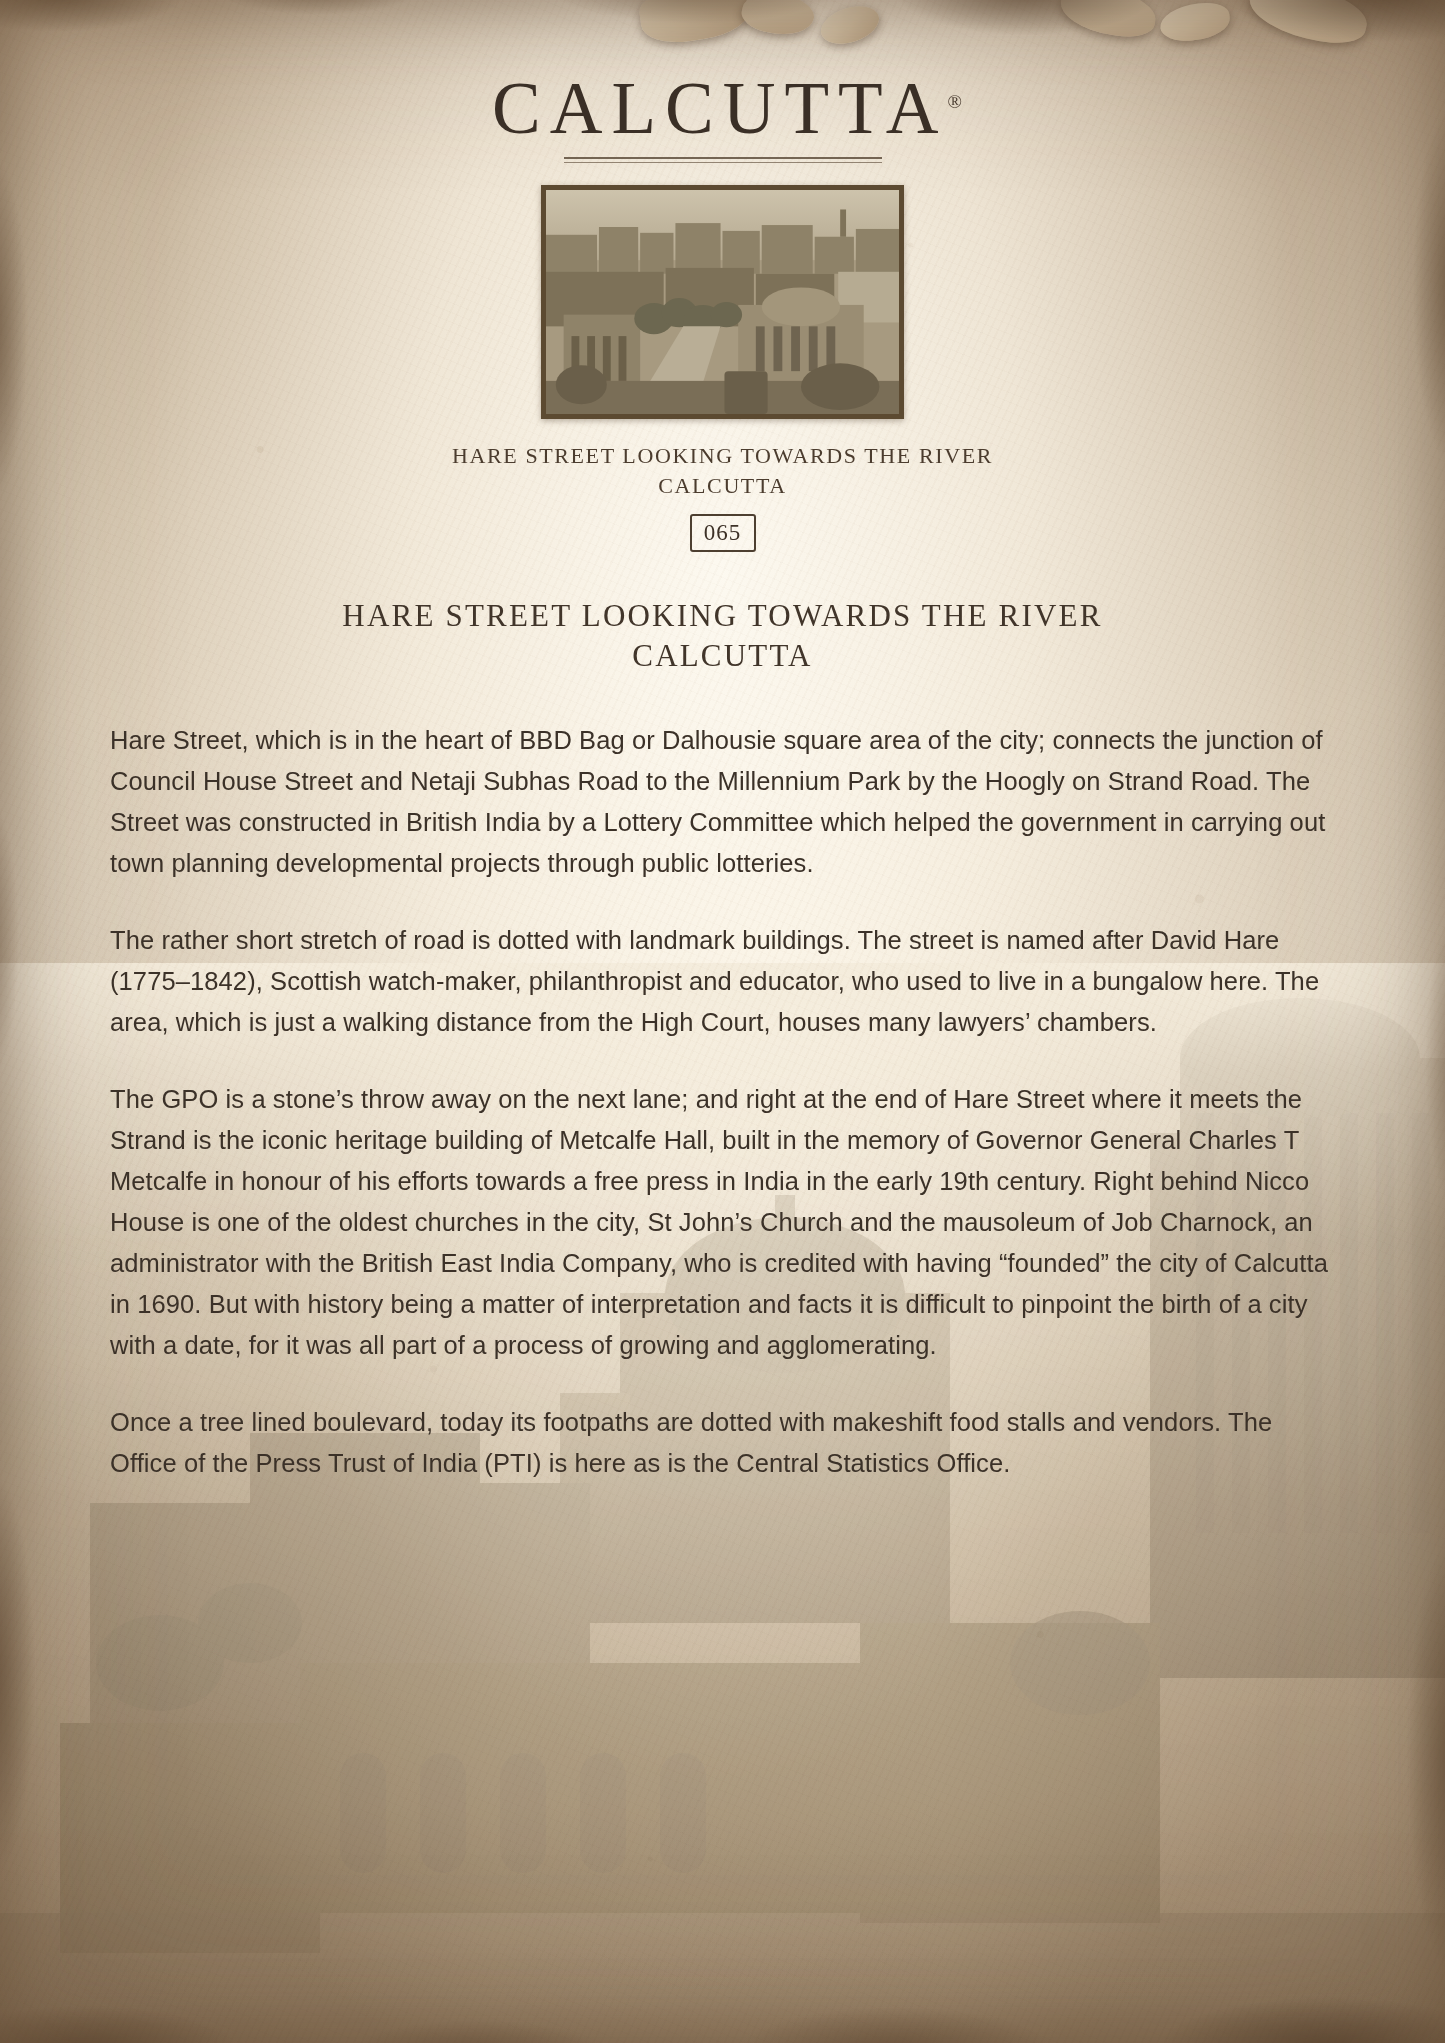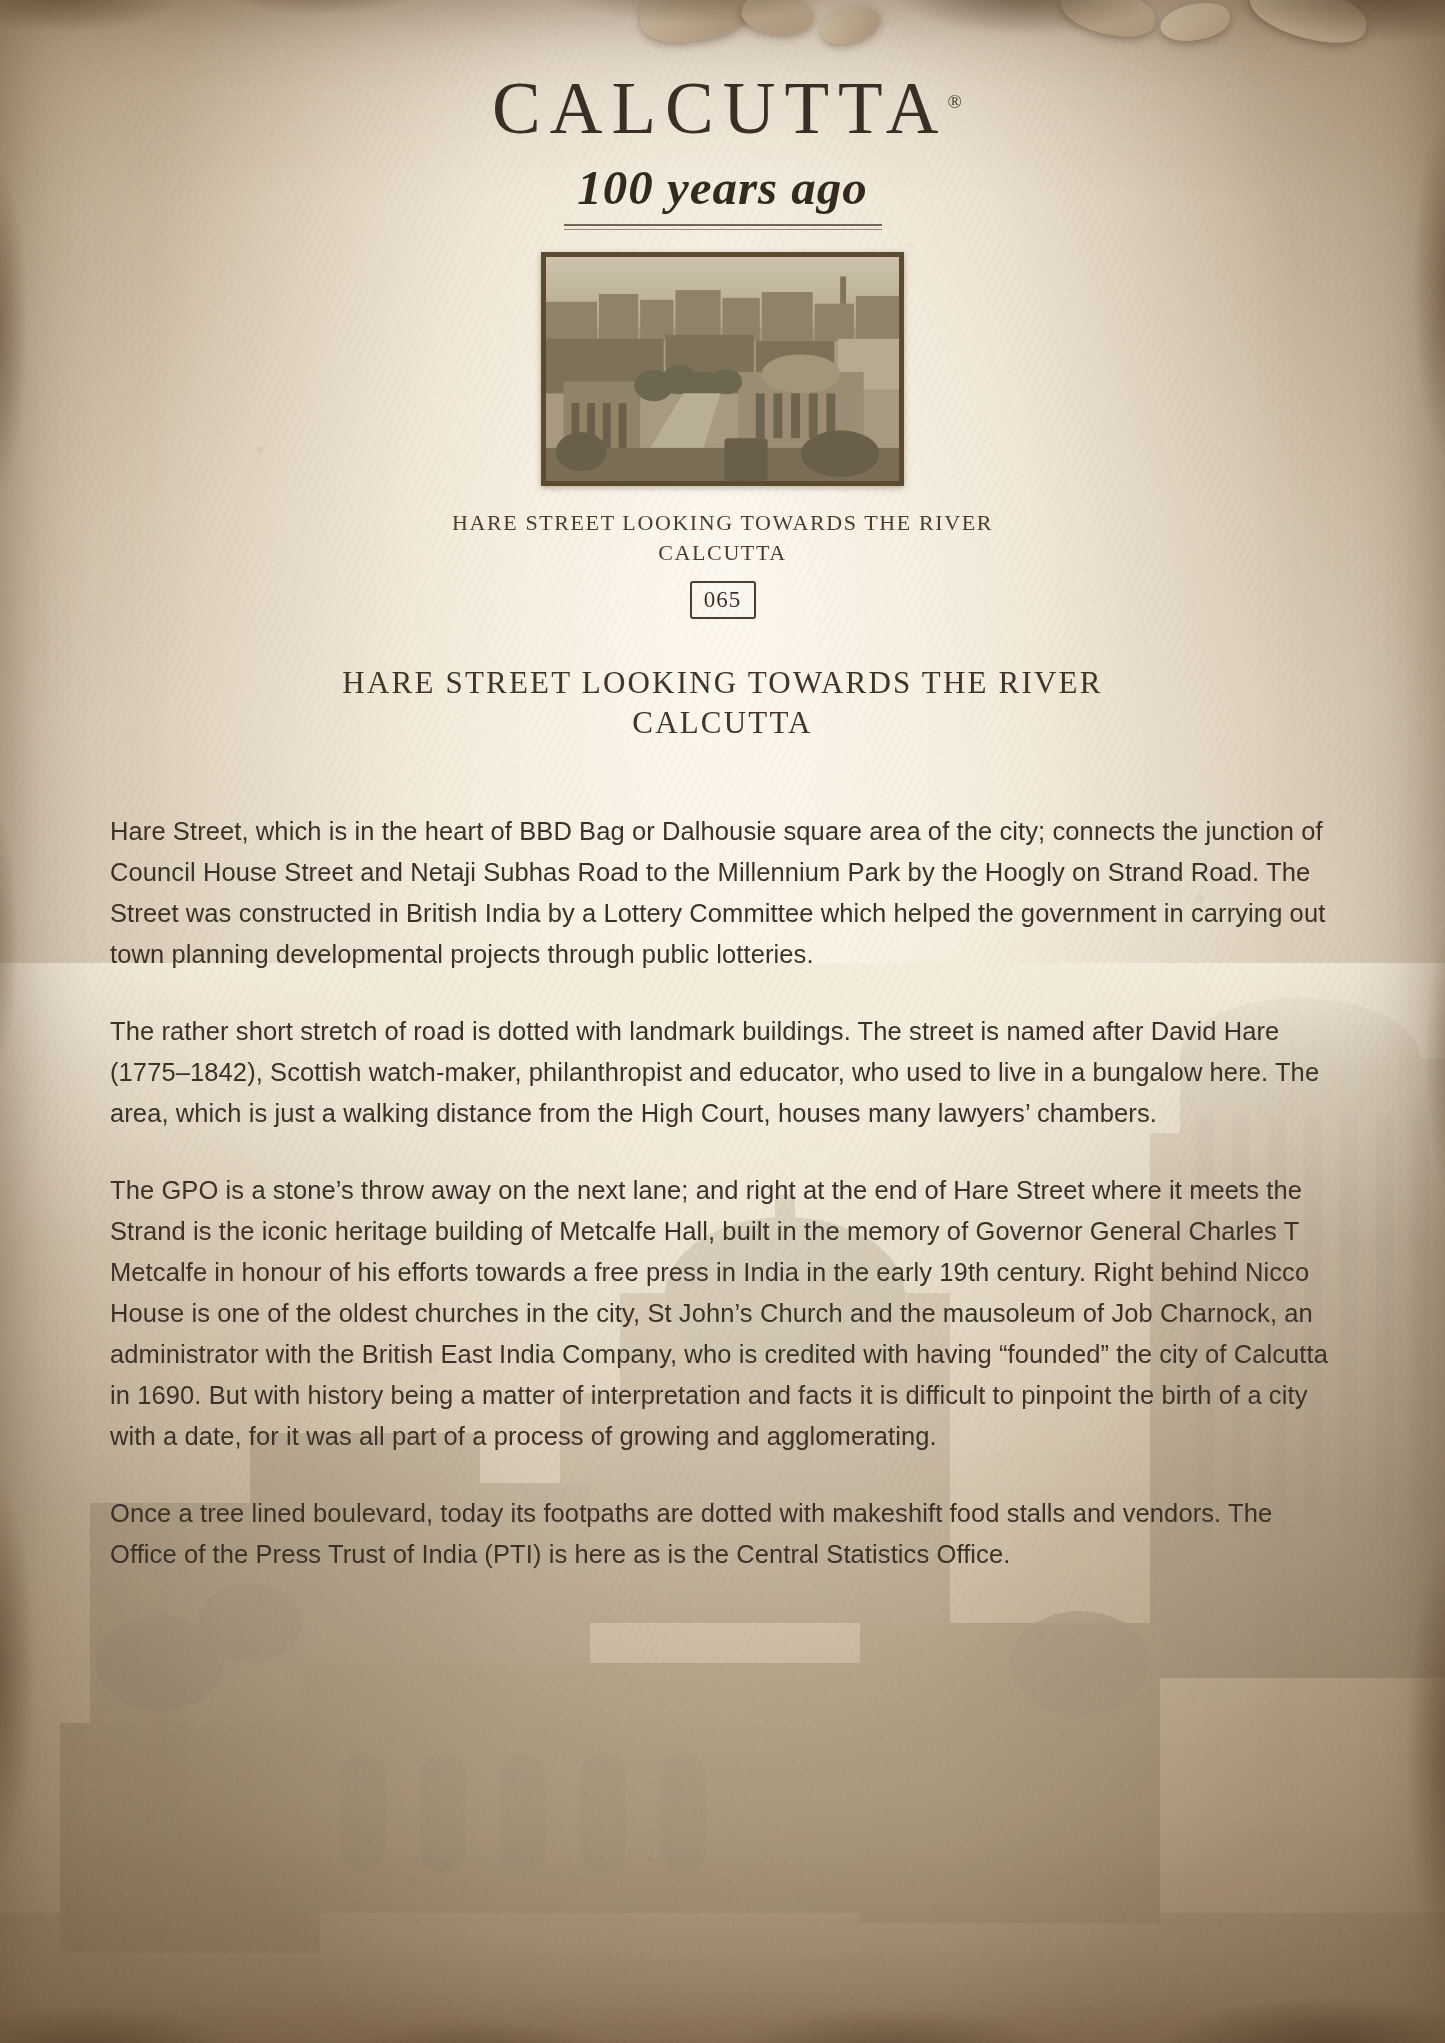--- a/index.html
+++ b/index.html
@@ -214,21 +214,21 @@
     text-align: center;
     font-family: "Liberation Serif", serif;
     font-size: 31px;
     letter-spacing: 2.2px;
     color: #41352a;
     line-height: 1.28;
   }
 
   
   .article-body {
-    margin: 68px auto 0 auto;
+    margin: 44px auto 0 auto;
     width: 1325px;
     padding: 0 50px;
     box-sizing: border-box;
     color: #3b3128;
     font-size: 25.5px;
     line-height: 41px;
     letter-spacing: .1px;
   }
   .article-body p {
     margin: 0 0 36px 0;
@@ -316,21 +316,20 @@
   <div class="chunk" style="left:742px; top:-6px; width:72px; height:40px; border-radius:55% 45% 60% 40%; transform:rotate(12deg);"></div>
   <div class="chunk" style="left:820px; top:8px; width:60px; height:34px; border-radius:50%; transform:rotate(-18deg);"></div>
   <div class="chunk" style="left:1060px; top:-10px; width:96px; height:44px; border-radius:45% 55% 40% 60%; transform:rotate(9deg);"></div>
   <div class="chunk" style="left:1160px; top:4px; width:70px; height:36px; border-radius:60% 40% 55% 45%; transform:rotate(-6deg);"></div>
   <div class="chunk" style="left:1248px; top:-12px; width:120px; height:50px; border-radius:50% 50% 45% 55%; transform:rotate(14deg);"></div>
 
   <div class="content">
 
     <div class="masthead">
       <h1 class="brand-title"><span>CALCUTTA</span><span class="brand-reg">®</span></h1>
-      <div class="brand-sub">100 years ago</div>
       <div class="rule-wrap">
         <div class="rule-a"></div>
         <div class="rule-b"></div>
       </div>
     </div>
 
     <div class="plate-frame">
       <svg viewBox="0 0 360 230" preserveAspectRatio="none" aria-hidden="true">
         <defs>
           <linearGradient id="pSky" x1="0" y1="0" x2="0" y2="1">

